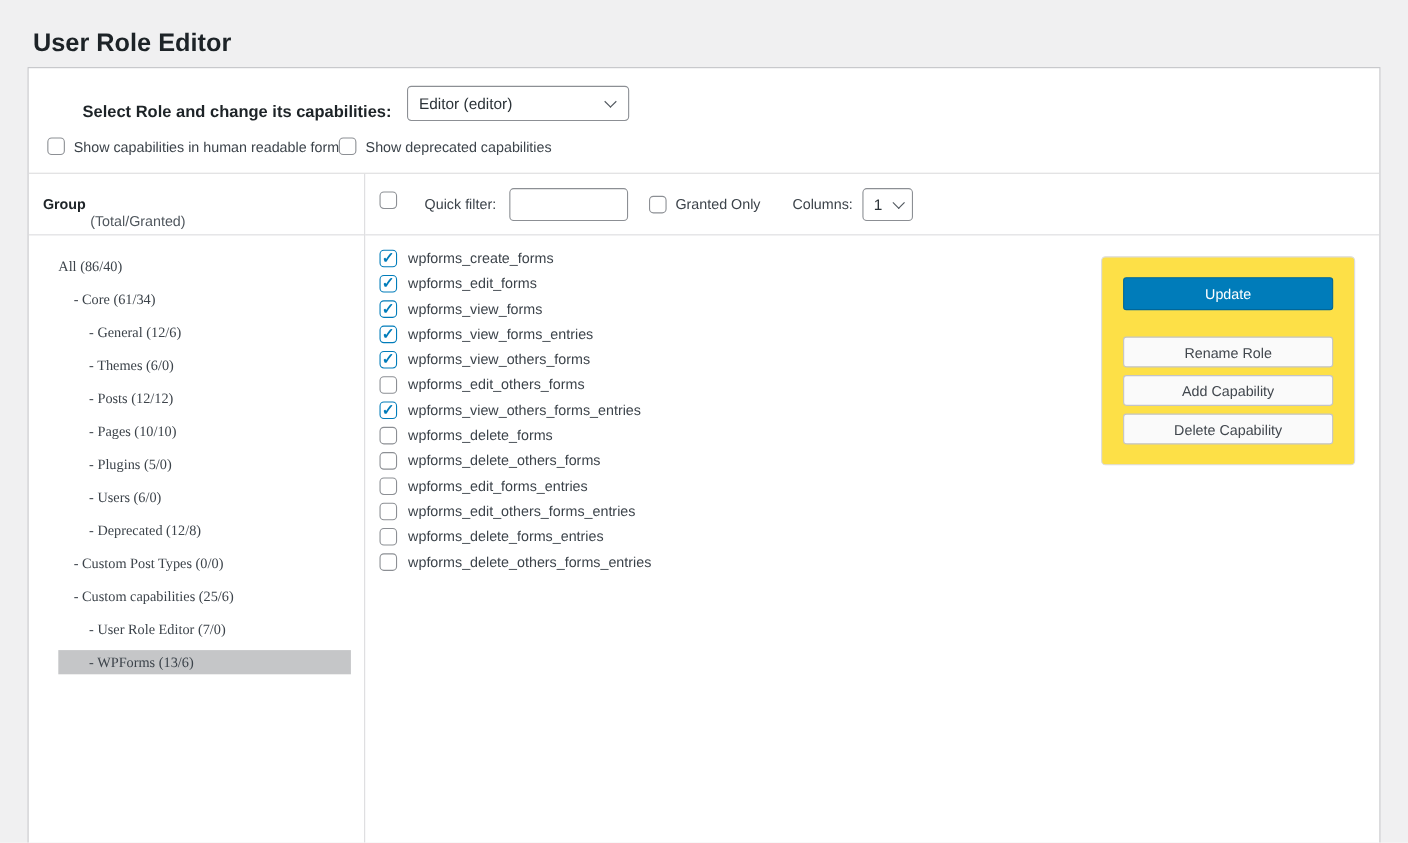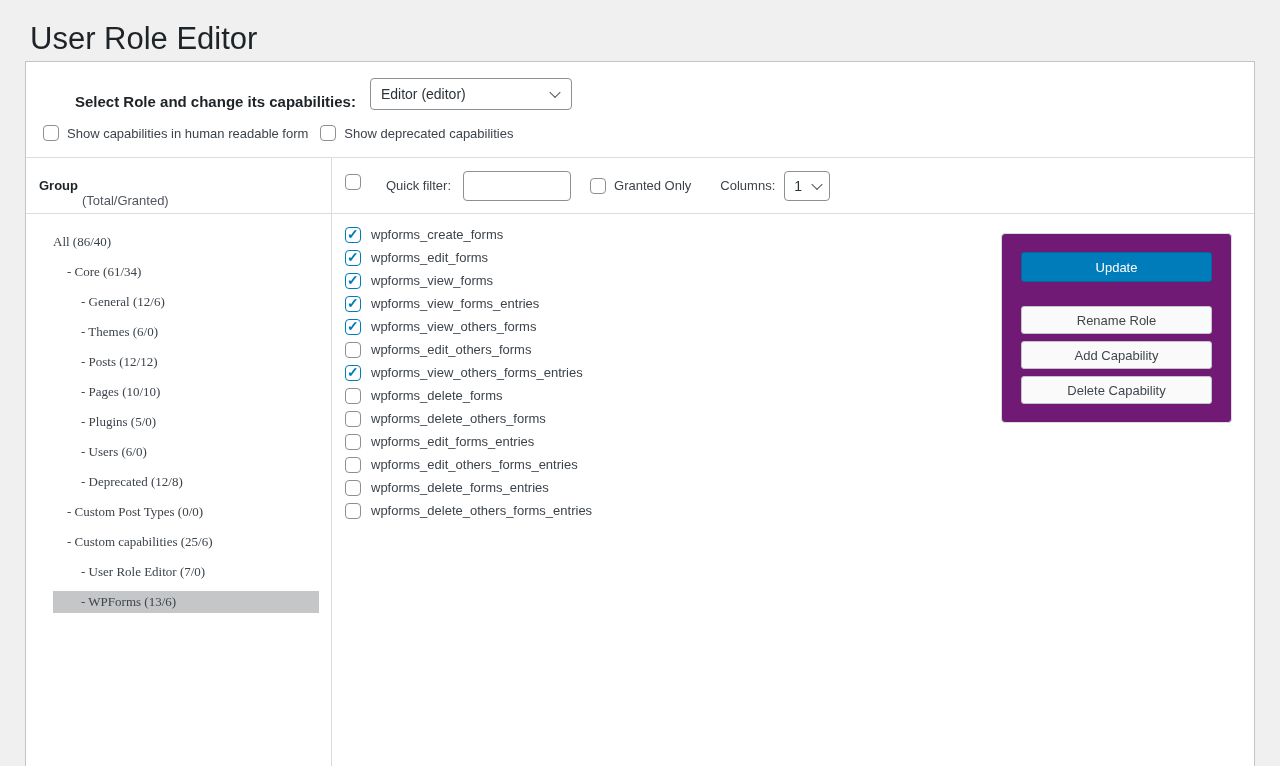--- a/index.html
+++ b/index.html
@@ -15,22 +15,22 @@
     margin: 0; padding: 0;
     width: 1280px; height: 766px;
     overflow: hidden;
     background: #f0f0f1;
     font-family: "Liberation Sans", sans-serif;
     color: var(--text-body);
   }
   .page-title {
     margin: 0;
     padding: 24px 0 0 30px;
-    font-size: 31px;
-    font-weight: 400;
+    font-size: 23px;
+    font-weight: 700;
     line-height: 29px;
     color: var(--text-dark);
   }
   .panel {
     margin: 8px 25px 0 25px;
     height: 712px;
     background: #fff;
     border: 1px solid #c3c4c7;
     display: flex;
     flex-direction: column;
@@ -95,21 +95,20 @@
     top: -2px; left: 1px;
     font-size: 14px;
     font-weight: 700;
     color: var(--accent);
   }
   
   .toggles-row {
     padding: 15px 0 16px 17px;
     display: flex;
     align-items: flex-start;
-    gap: 12px;
   }
   .toggle {
     display: flex;
     align-items: center;
     gap: 8px;
     font-size: 13px;
     color: var(--text-body);
     cursor: pointer;
   }
   .divider { border-top: 1px solid var(--border-light); }
@@ -169,21 +168,21 @@
     margin-bottom: 7px;
     font-size: 13px;
     color: var(--text-body);
     cursor: pointer;
   }
   
   .actions-panel {
     width: 231px;
     margin-right: 22px;
     margin-top: 6px;
-    background: #701a75;
+    background: #fde047;
     border: 1px solid var(--border-light);
     border-radius: 4px;
     padding: 18px 19px;
     height: fit-content;
   }
   .btn-primary {
     display: block;
     width: 100%;
     height: 30px;
     background: var(--accent);

